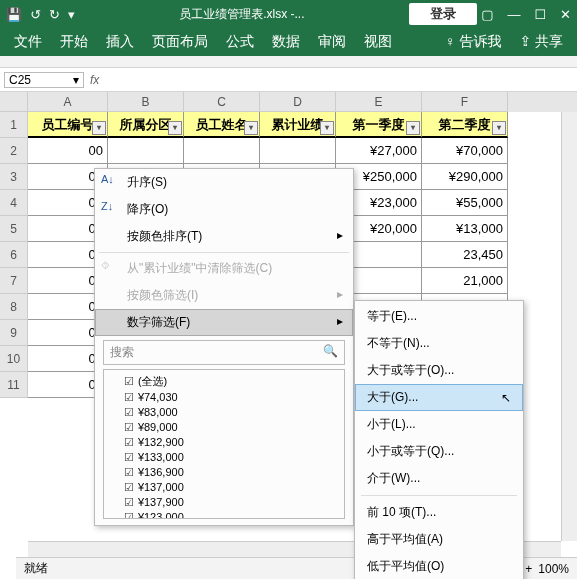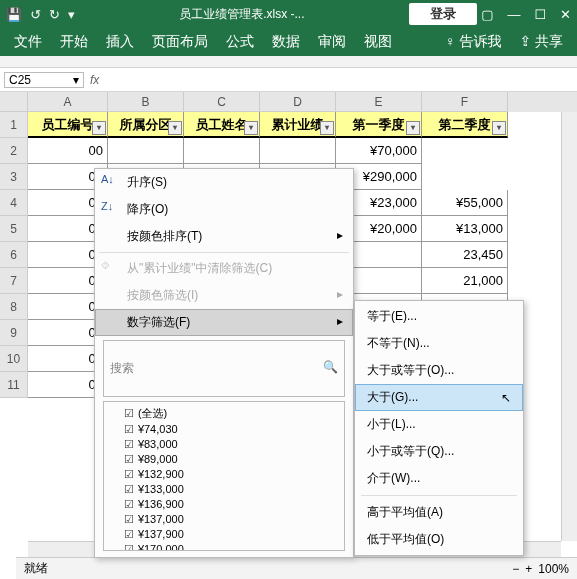--- a/index.html
+++ b/index.html
@@ -27,21 +27,21 @@
 .cell { border-right: 1px solid #999; border-bottom: 1px solid #999; line-height: 26px; padding: 0 4px; font-size: 13px; overflow: hidden; white-space: nowrap; }
 .hdrc { background: #ffff99; font-weight: bold; text-align: center; position: relative; border-bottom: 2px solid #000; }
 .filterbtn { position: absolute; right: 1px; bottom: 1px; width: 14px; height: 14px; border: 1px solid #888; background: #f0f0f0; font-size: 8px; line-height: 12px; text-align: center; color: #555; }
 .num { text-align: right; }
 .menu { position: absolute; top: 168px; left: 94px; width: 260px; background: #fcfcfc; border: 1px solid #bbb; box-shadow: 2px 2px 6px rgba(0,0,0,0.25); z-index: 10; font-size: 12px; }
 .menu .item { padding: 5px 10px 5px 32px; position: relative; }
 .menu .item.dis { color: #aaa; }
 .menu .item.hl { background: #d6d6d6; border: 1px solid #aaa; padding: 4px 9px 4px 31px; display: flex; justify-content: space-between; }
 .menu .item .icn { position: absolute; left: 6px; top: 4px; font-size: 11px; color: #2a579a; }
 .menu .sep { height: 1px; background: #ddd; margin: 2px 4px; }
-.menu .search { margin: 4px 8px; border: 1px solid #bbb; padding: 19px 6px; display: flex; justify-content: space-between; color: #888; }
+.menu .search { margin: 4px 8px; border: 1px solid #bbb; padding: 3px 6px; display: flex; justify-content: space-between; color: #888; }
 .menu .tree { margin: 2px 8px 6px 8px; border: 1px solid #bbb; height: 150px; overflow: hidden; padding: 3px 2px; }
 .menu .tree .t-item { padding: 1px 0 1px 18px; font-size: 11px; }
 .menu .tree .t-item::before { content: "☑"; margin-right: 4px; color: #333; }
 .submenu { position: absolute; top: 300px; left: 354px; width: 170px; background: #fcfcfc; border: 1px solid #bbb; box-shadow: 2px 2px 6px rgba(0,0,0,0.25); z-index: 20; font-size: 12px; padding: 2px 0; }
 .submenu .sitem { padding: 5px 12px; }
 .submenu .sitem.hov { background: #cde6f7; border: 1px solid #7ab3e0; padding: 4px 11px; display:flex; align-items:center; justify-content: space-between;}
 .submenu .sep { height: 1px; background: #ddd; margin: 3px 6px; }
 .statusbar { position: absolute; bottom: 0; left:16px; right:0; height: 22px; background: #f3f3f3; border-top: 1px solid #ccc; display: flex; align-items: center; font-size: 12px; padding: 0 8px; }
 .statusbar .zoom { margin-left: auto; display:flex; gap:6px; align-items:center;}
 .scroll-h { position: absolute; bottom: 22px; left: 28px; right: 16px; height: 16px; background: #eee; border-top:1px solid #ccc;}
@@ -109,28 +109,30 @@
     <div class="cell hdrc cE"><span>第一季度</span><span class="filterbtn">▾</span></div>
     <div class="cell hdrc cF"><span>第二季度</span><span class="filterbtn">▾</span></div>
   </div>
   <div id="data-rows">
       <div class="datarow">
         <div class="rowhdr">2</div>
     <div class="cell cA num">00</div>
     <div class="cell cB"></div>
     <div class="cell cC"></div>
     <div class="cell cD"></div>
+    <div class="cell cE num">¥27,000</div>
     <div class="cell cF num">¥70,000</div>
       </div>
       <div class="datarow">
         <div class="rowhdr">3</div>
     <div class="cell cA num">00</div>
     <div class="cell cB"></div>
     <div class="cell cC"></div>
     <div class="cell cD"></div>
+    <div class="cell cE num">¥250,000</div>
     <div class="cell cF num">¥290,000</div>
       </div>
       <div class="datarow">
         <div class="rowhdr">4</div>
     <div class="cell cA num">00</div>
     <div class="cell cB"></div>
     <div class="cell cC"></div>
     <div class="cell cD"></div>
     <div class="cell cE num">¥23,000</div>
     <div class="cell cF num">¥55,000</div>
@@ -229,37 +231,38 @@
     <div class="t-item">(全选)</div>
     <div id="tree-items">
         <div class="t-item">¥74,030</div>
         <div class="t-item">¥83,000</div>
         <div class="t-item">¥89,000</div>
         <div class="t-item">¥132,900</div>
         <div class="t-item">¥133,000</div>
         <div class="t-item">¥136,900</div>
         <div class="t-item">¥137,000</div>
         <div class="t-item">¥137,900</div>
-        <div class="t-item">¥170,000</div>
+        <div class="t-item">¥123,000</div>
       </div>
   </div>
 </div>
 
 <div class="submenu">
   <div class="sitem">等于(E)...</div>
   <div class="sitem">不等于(N)...</div>
   <div class="sitem">大于或等于(O)...</div>
   <div class="sitem hov">
       <span>大于(G)...</span>
       <span class="cursor-inline">↖</span>
     </div>
   <div class="sitem">小于(L)...</div>
   <div class="sitem">小于或等于(Q)...</div>
   <div class="sitem">介于(W)...</div>
   <div class="sep"></div>
+  <div class="sitem">前 10 项(T)...</div>
   <div class="sitem">高于平均值(A)</div>
   <div class="sitem">低于平均值(O)</div>
 
 </div>
 
 <div class="statusbar">
   <span>就绪</span>
   <div class="zoom">
     <span>−</span>
     <span>+</span>

